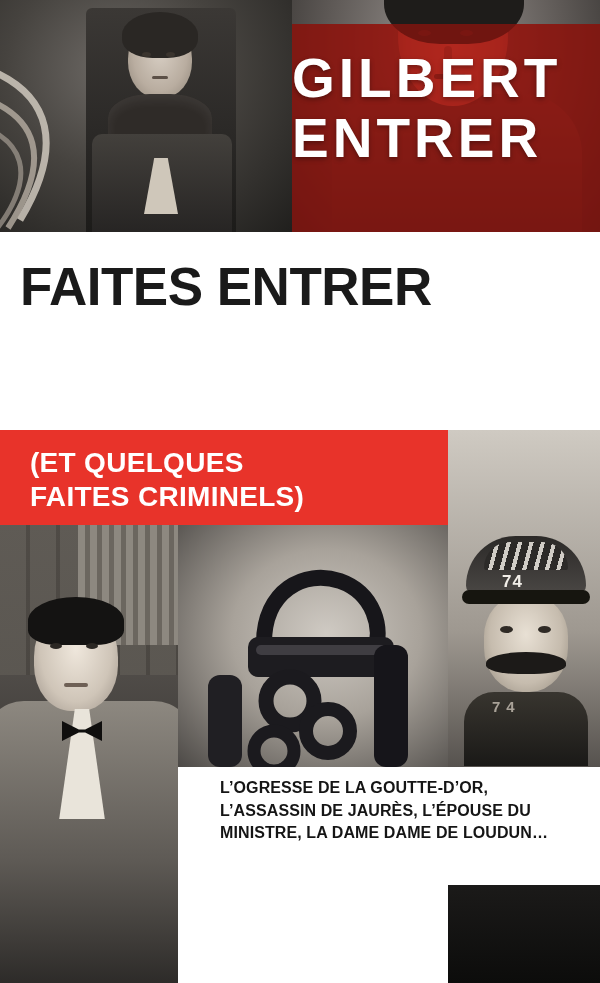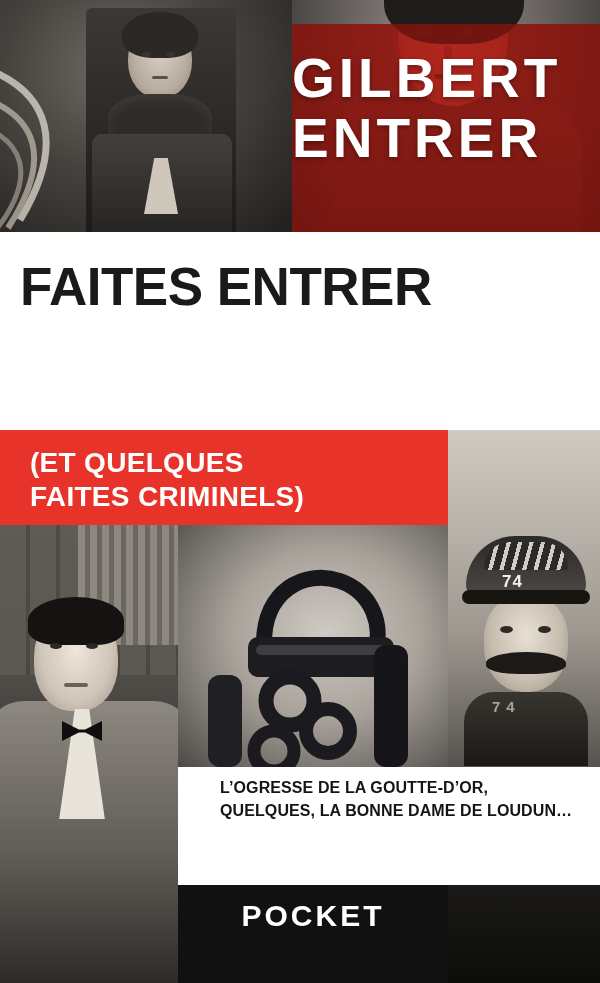--- a/index.html
+++ b/index.html
@@ -519,21 +519,19 @@
       <div class="coat-btn b1"></div>
       <div class="coat-btn b2"></div>
     </div>
 
   </div>
 
   <div class="blurb"></div>
   <div class="blurb-cover"></div>
   <div class="blurb-text" style="position:absolute; left:188px; top:777px;">
     <span>L’OGRESSE DE LA GOUTTE-D’OR,</span>
-    <span>QUELQUES, LA BONNE DAME DE LOUDUN…</span>
+    <span>L’ASSASSIN DE JAURÈS, L’ÉPOUSE DU</span>
+    <span>MINISTRE, LA DAME DAME DE LOUDUN…</span>
   </div>
 
   <div class="pocket-right"></div>
-  <div class="pocket">
-    <div class="pocket-label">POCKET</div>
-  </div>
 
 </div>
 
 </body></html>

